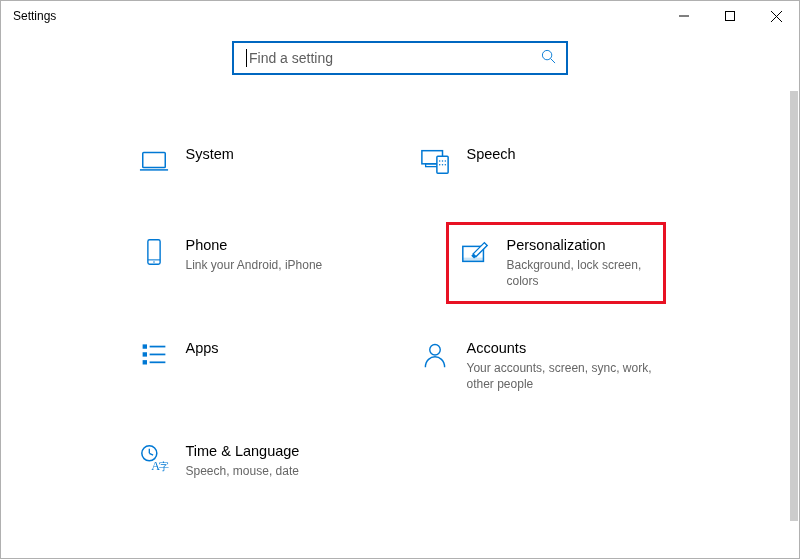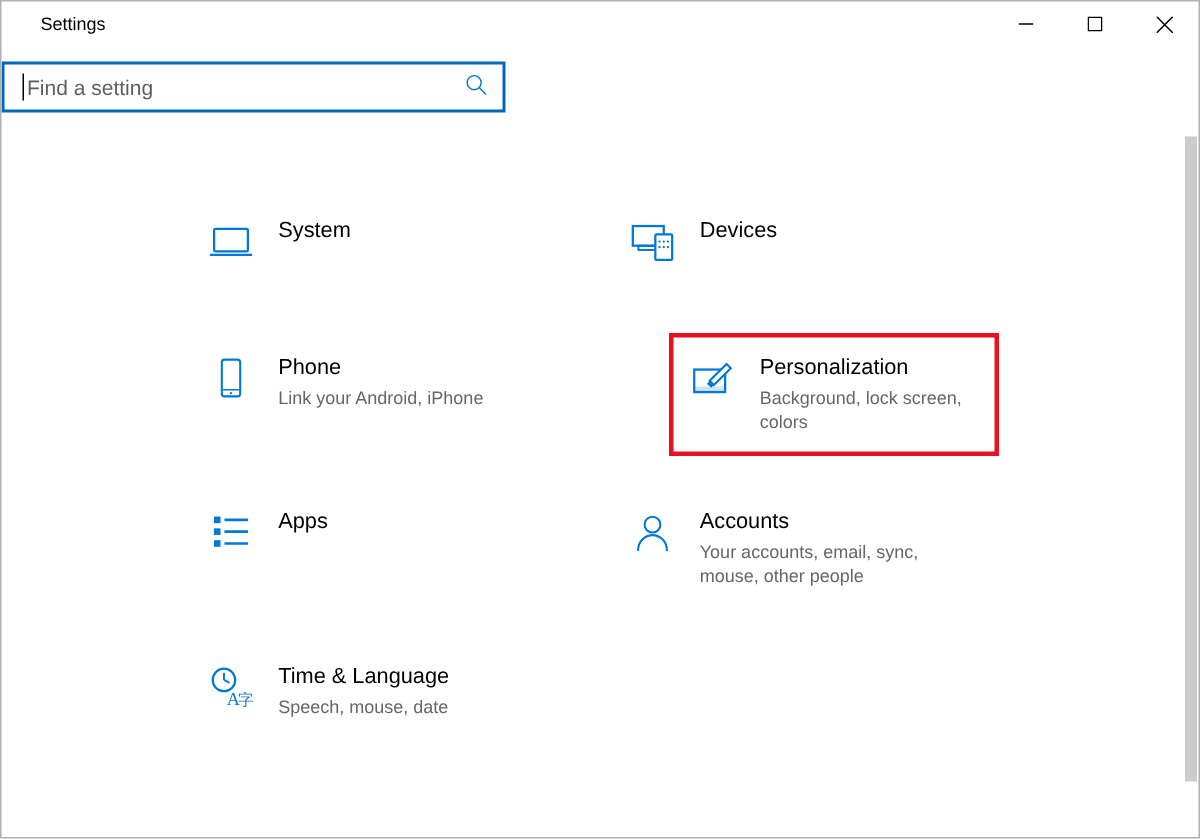--- a/index.html
+++ b/index.html
@@ -6,32 +6,32 @@
   html, body { margin: 0; padding: 0; }
   body {
     width: 800px; height: 559px;
     font-family: "Segoe UI", Arial, sans-serif;
     background: #fff; color: #000;
     border: 1px solid #b0b0b0;
     overflow: hidden; position: relative;
   }
   .titlebar {
     height: 30px; display: flex; align-items: center;
-    padding-left: 26px; font-size: 12px;
+    padding-left: 12px; font-size: 12px;
   }
   .titlebar .title { flex: 0 0 auto; }
   .titlebar .spacer { flex: 1; }
   .win-btn {
     width: 46px; height: 30px; display: flex;
     align-items: center; justify-content: center;
     font-family: Arial, sans-serif;
   }
   .win-btn svg { display: block; }
   .search-wrap {
-    display: flex; 
+    display: flex; justify-content: center;
     margin-top: 10px;
   }
   .search-box {
     width: 336px; height: 34px;
     border: 2px solid #0067c0;
     display: flex; align-items: center;
     padding: 0 10px 0 12px;
     color: #666; font-size: 14px;
     background: #fff;
   }
@@ -144,21 +144,21 @@
             <rect x="18" y="11" width="12" height="18" rx="1" fill="#fff" stroke="#0078d4" stroke-width="1.6"></rect>
             <circle cx="21" cy="16" r="0.8" fill="#0078d4"></circle>
             <circle cx="24" cy="16" r="0.8" fill="#0078d4"></circle>
             <circle cx="27" cy="16" r="0.8" fill="#0078d4"></circle>
             <circle cx="21" cy="20" r="0.8" fill="#0078d4"></circle>
             <circle cx="24" cy="20" r="0.8" fill="#0078d4"></circle>
             <circle cx="27" cy="20" r="0.8" fill="#0078d4"></circle>
           </svg>
       </div>
       <div class="txt">
-        <p class="t">Devices</p>
+        <p class="t">Speech</p>
       </div>
     </div>
 
     <div class="tile">
       <div class="icon">
         <svg width="28" height="30" viewBox="0 0 32 32">
             <rect x="9" y="2" width="14" height="28" rx="2" fill="none" stroke="#0078d4" stroke-width="1.6"></rect>
             <line x1="9" y1="25" x2="23" y2="25" stroke="#0078d4" stroke-width="1.2"></line>
             <circle cx="16" cy="27.5" r="0.9" fill="#0078d4"></circle>
           </svg>
@@ -203,21 +203,21 @@
 
     <div class="tile">
       <div class="icon">
         <svg width="28" height="30" viewBox="0 0 32 32">
             <circle cx="16" cy="10" r="6" fill="none" stroke="#0078d4" stroke-width="1.6"></circle>
             <path d="M 5 30 C 5 22 11 18 16 18 C 21 18 27 22 27 30" fill="none" stroke="#0078d4" stroke-width="1.6"></path>
           </svg>
       </div>
       <div class="txt">
         <p class="t">Accounts</p>
-        <p class="d">Your accounts, email, sync, mouse, other people</p>
+        <p class="d">Your accounts, screen, sync, work, other people</p>
       </div>
     </div>
 
     <div class="tile">
       <div class="icon">
         <svg width="30" height="30" viewBox="0 0 32 32">
             <circle cx="11" cy="11" r="8" fill="none" stroke="#0078d4" stroke-width="1.6"></circle>
             <line x1="11" y1="6" x2="11" y2="11" stroke="#0078d4" stroke-width="1.4"></line>
             <line x1="11" y1="11" x2="15" y2="13" stroke="#0078d4" stroke-width="1.4"></line>
             <text x="13" y="29" font-size="13" fill="#0078d4" font-family="Segoe UI" font-weight="400">A</text>

